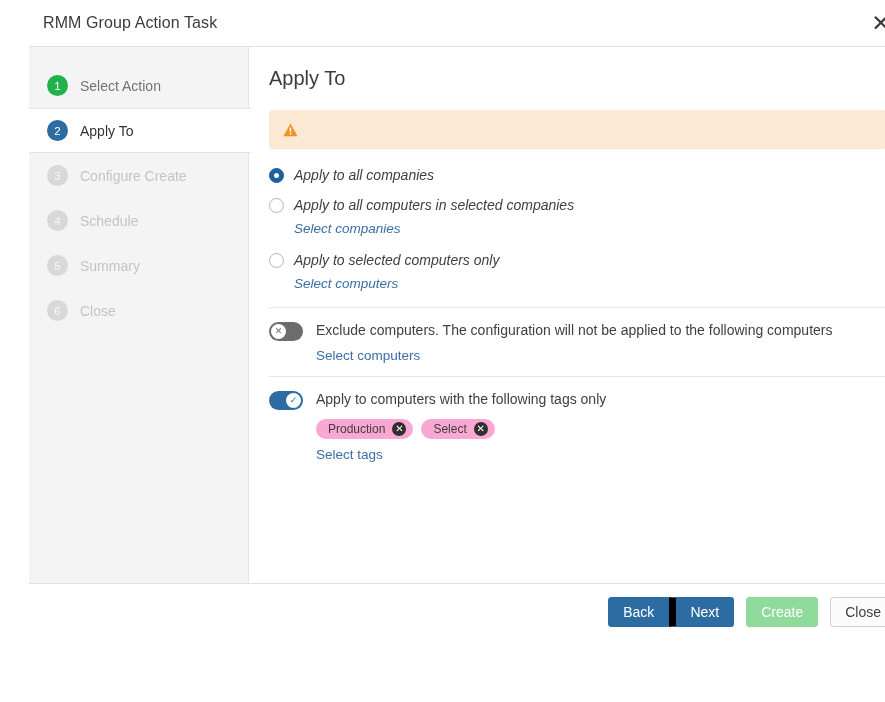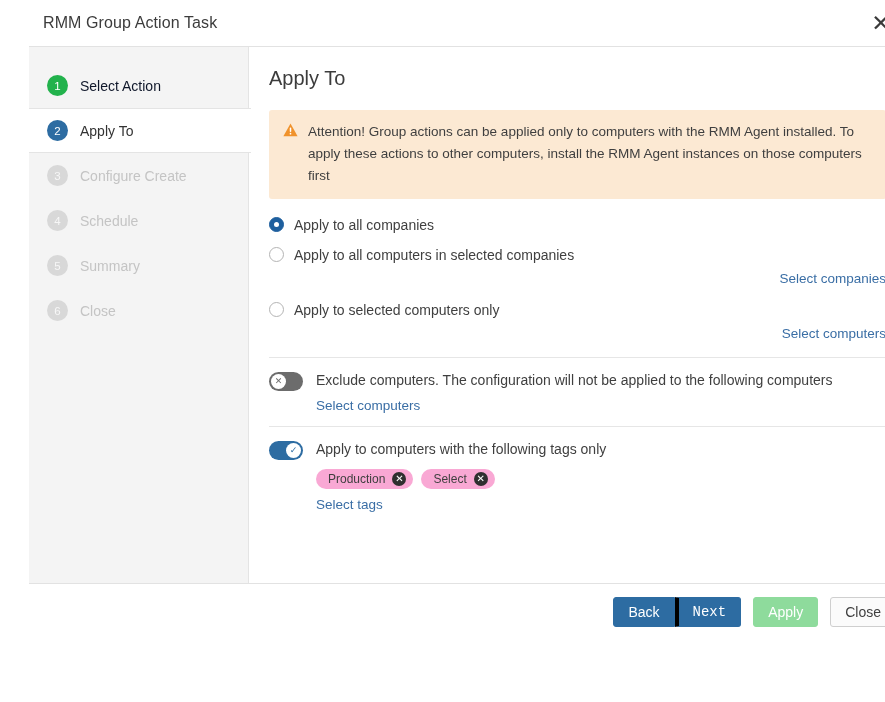--- a/index.html
+++ b/index.html
@@ -104,21 +104,21 @@
     justify-content: center;
     margin-right: 12px;
     background: #cfcfcf;
   }
   .step.done .step-num { background: #22b24c; }
   .step.active .step-num { background: #2d6ca2; }
   .step-label {
     font-size: 14px;
     color: #6d6d6d;
   }
-  .step.done .step-label { color: #0f172a; }
+  .step.done .step-label { color: #737373; }
   .step.active .step-label { color: #333333; }
   .step.disabled .step-label { color: #c4c4c4; }
   .step.disabled .step-num { background: #d8d8d8; color: #f7f7f7; }
   .step.disabled { cursor: default; }
 
   
   .content {
     flex: 1;
     padding: 20px 28px 0 20px;
     box-sizing: border-box;
@@ -188,23 +188,22 @@
     font-size: 14px;
     color: #3f3f3f;
   }
   .sub-link {
     display: block;
     font-size: 13.5px;
     color: #3a6ea5;
     text-decoration: none;
     margin: 8px 0 0 25px;
     cursor: pointer;
-    text-align: right;
-  }
-  .opt-group { margin-bottom: 16px; }
+  }
+  .opt-group { margin-bottom: 16px; font-style: italic; }
   .opt-group.first { margin-bottom: 14px; }
 
   hr.divider {
     border: none;
     border-top: 1px solid #e6e6e6;
     margin: 12px 0 0 0;
   }
 
   
   .toggle-section { padding-top: 13px; }
@@ -317,22 +316,21 @@
     display: inline-block;
   }
   .btn-group { display: flex; }
   .btn-group .btn:first-child {
     border-top-right-radius: 0;
     border-bottom-right-radius: 0;
   }
   .btn-group .btn:last-child {
     border-top-left-radius: 0;
     border-bottom-left-radius: 0;
-    border-left: 4px solid #000000;
-    font-family: Liberation Mono, monospace;
+    border-left: 7px solid #000000;
   }
   .btn-primary {
     background: #2d6ca2;
     color: #ffffff;
     border-color: #2d6ca2;
   }
   .btn-success {
     background: #8edb9c;
     color: #ffffff;
     border-color: #8edb9c;
@@ -395,21 +393,20 @@
       <h1 class="page-title">Apply To</h1>
 
       <div class="alert">
         <span class="alert-icon">
           <svg width="15" height="14" viewBox="0 0 15 14">
             <path d="M7.5 0.6 L14.6 13.2 L0.4 13.2 Z" fill="#f0922b"></path>
             <rect x="6.75" y="4.4" width="1.5" height="4.6" rx="0.7" fill="#ffffff"></rect>
             <circle cx="7.5" cy="10.7" r="0.85" fill="#ffffff"></circle>
           </svg>
         </span>
-        <div class="alert-text">Attention! Group actions can be applied only to computers with the RMM Agent installed. To apply these actions to other computers, install the RMM Agent instances on those computers first</div>
       </div>
 
       <div class="opt-group first">
         <div class="radio-row">
           <span class="radio checked"></span>
           <span class="radio-label">Apply to all companies</span>
         </div>
       </div>
 
       <div class="opt-group">
@@ -467,17 +464,17 @@
       </div>
 
     </div>
   </div>
 
   <div class="modal-footer">
     <div class="btn-group">
       <button class="btn btn-primary">Back</button>
       <button class="btn btn-primary">Next</button>
     </div>
-    <button class="btn btn-success">Apply</button>
+    <button class="btn btn-success">Create</button>
     <button class="btn btn-default">Close</button>
   </div>
 
 </div>
 
 </body></html>

